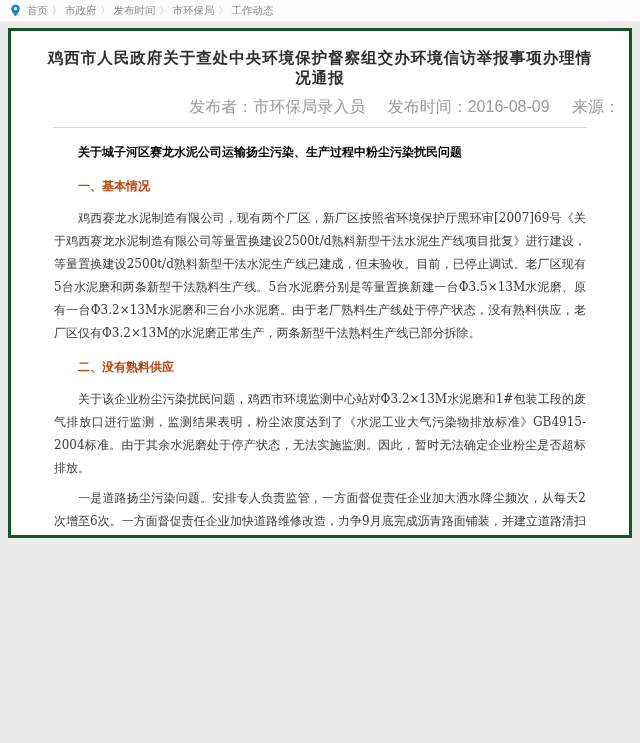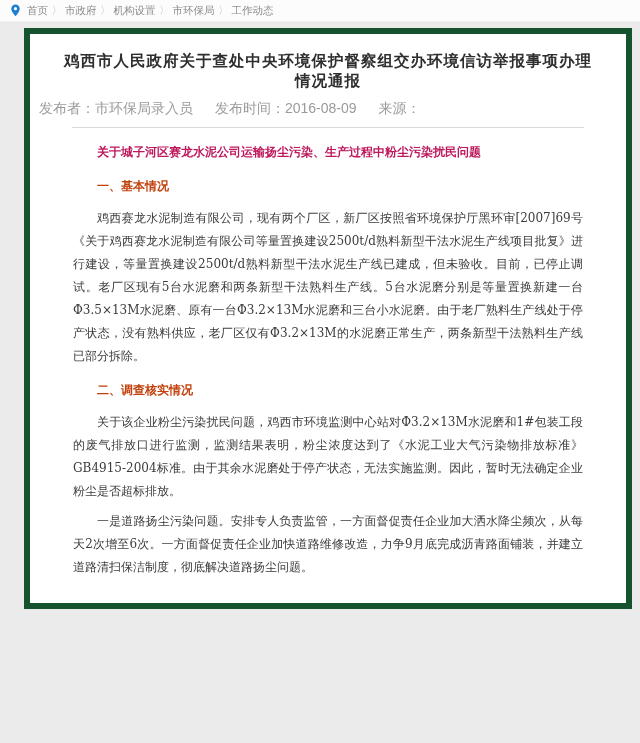--- a/index.html
+++ b/index.html
@@ -42,40 +42,40 @@
     white-space: nowrap;
   }
   .bc-sep {
     color: #b5b5b5;
     font-size: 9px;
     margin: 0 2px;
     transform: scaleY(1.2);
   }
   
   .card {
-    margin: 6px 8px 6px 24px;
+    margin: 6px 8px 6px 8px;
     background: #ffffff;
-    border: 6px solid #14532d;
-    height: 581px;
+    border: 3px solid #14532d;
+    height: 510px;
     box-sizing: border-box;
     overflow: hidden;
   }
   .article-title {
     margin: 17px 30px 0 30px;
     text-align: center;
     font-size: 15.5px;
     font-weight: bold;
     letter-spacing: 1px;
     color: #2e2e2e;
     line-height: 20px;
   }
   .meta {
     margin-top: 9px;
-    text-align: left;
-    font-size: 14px;
+    text-align: right;
+    font-size: 16px;
     color: #9b9b9b;
   }
   .meta .meta-item { margin: 0 9px; white-space: nowrap; }
   .top-divider {
     border: none;
     border-top: 1px solid #d9d9d9;
     margin: 9px 42px 0 42px;
   }
   
   .content {
@@ -90,41 +90,41 @@
     margin: 0 0 7px 0;
     text-indent: 24px;
   }
   .content p.head {
     font-weight: bold;
     color: #c2410c;
     margin: 11px 0 9px 0;
   }
   .content p.sub-head {
     font-weight: bold;
-    color: #be185d;
+    color: #000000;
     margin: 11px 0 9px 0;
   }
 </style>
 </head>
 <body>
 
 <div class="page">
 
   <div class="breadcrumb-bar">
     <span class="pin">
       <svg width="11" height="13" viewBox="0 0 24 28" aria-hidden="true">
         <path d="M12 1C6.9 1 2.8 5.1 2.8 10.2c0 6.6 9.2 16.3 9.2 16.3s9.2-9.7 9.2-16.3C21.2 5.1 17.1 1 12 1z" fill="#1e7fd0"></path>
         <circle cx="12" cy="10" r="3.4" fill="#ffffff"></circle>
       </svg>
     </span>
     <span class="bc-item">首页</span>
     <span class="bc-sep">〉</span>
     <span class="bc-item">市政府</span>
     <span class="bc-sep">〉</span>
-    <span class="bc-item">机构设置</span>
+    <span class="bc-item">发布时间</span>
     <span class="bc-sep">〉</span>
     <span class="bc-item">市环保局</span>
     <span class="bc-sep">〉</span>
     <span class="bc-item">工作动态</span>
   </div>
 
   <div class="card">
 
     <h1 class="article-title">鸡西市人民政府关于查处中央环境保护督察组交办环境信访举报事项办理情况通报</h1>
 
@@ -133,21 +133,21 @@
       <span class="meta-item"><span>发布时间：</span><span>2016-08-09</span></span>
       <span class="meta-item"><span>来源：</span><span></span></span>
     </div>
 
     <hr class="top-divider">
 
     <div class="content">
       <p class="sub-head">关于城子河区赛龙水泥公司运输扬尘污染、生产过程中粉尘污染扰民问题</p>
       <p class="head">一、基本情况</p>
       <p>鸡西赛龙水泥制造有限公司，现有两个厂区，新厂区按照省环境保护厅黑环审[2007]69号《关于鸡西赛龙水泥制造有限公司等量置换建设2500t/d熟料新型干法水泥生产线项目批复》进行建设，等量置换建设2500t/d熟料新型干法水泥生产线已建成，但未验收。目前，已停止调试。老厂区现有5台水泥磨和两条新型干法熟料生产线。5台水泥磨分别是等量置换新建一台Φ3.5×13M水泥磨、原有一台Φ3.2×13M水泥磨和三台小水泥磨。由于老厂熟料生产线处于停产状态，没有熟料供应，老厂区仅有Φ3.2×13M的水泥磨正常生产，两条新型干法熟料生产线已部分拆除。</p>
-      <p class="head">二、调查核实情况</p>
+      <p class="head">二、没有熟料供应</p>
       <p>关于该企业粉尘污染扰民问题，鸡西市环境监测中心站对Φ3.2×13M水泥磨和1#包装工段的废气排放口进行监测，监测结果表明，粉尘浓度达到了《水泥工业大气污染物排放标准》GB4915-2004标准。由于其余水泥磨处于停产状态，无法实施监测。因此，暂时无法确定企业粉尘是否超标排放。</p>
       <p>一是道路扬尘污染问题。安排专人负责监管，一方面督促责任企业加大洒水降尘频次，从每天2次增至6次。一方面督促责任企业加快道路维修改造，力争9月底完成沥青路面铺装，并建立道路清扫保洁制度，彻底解决道路扬尘问题。</p>
 
     </div>
 
   </div>
 
 </div>
 
 </body></html>

